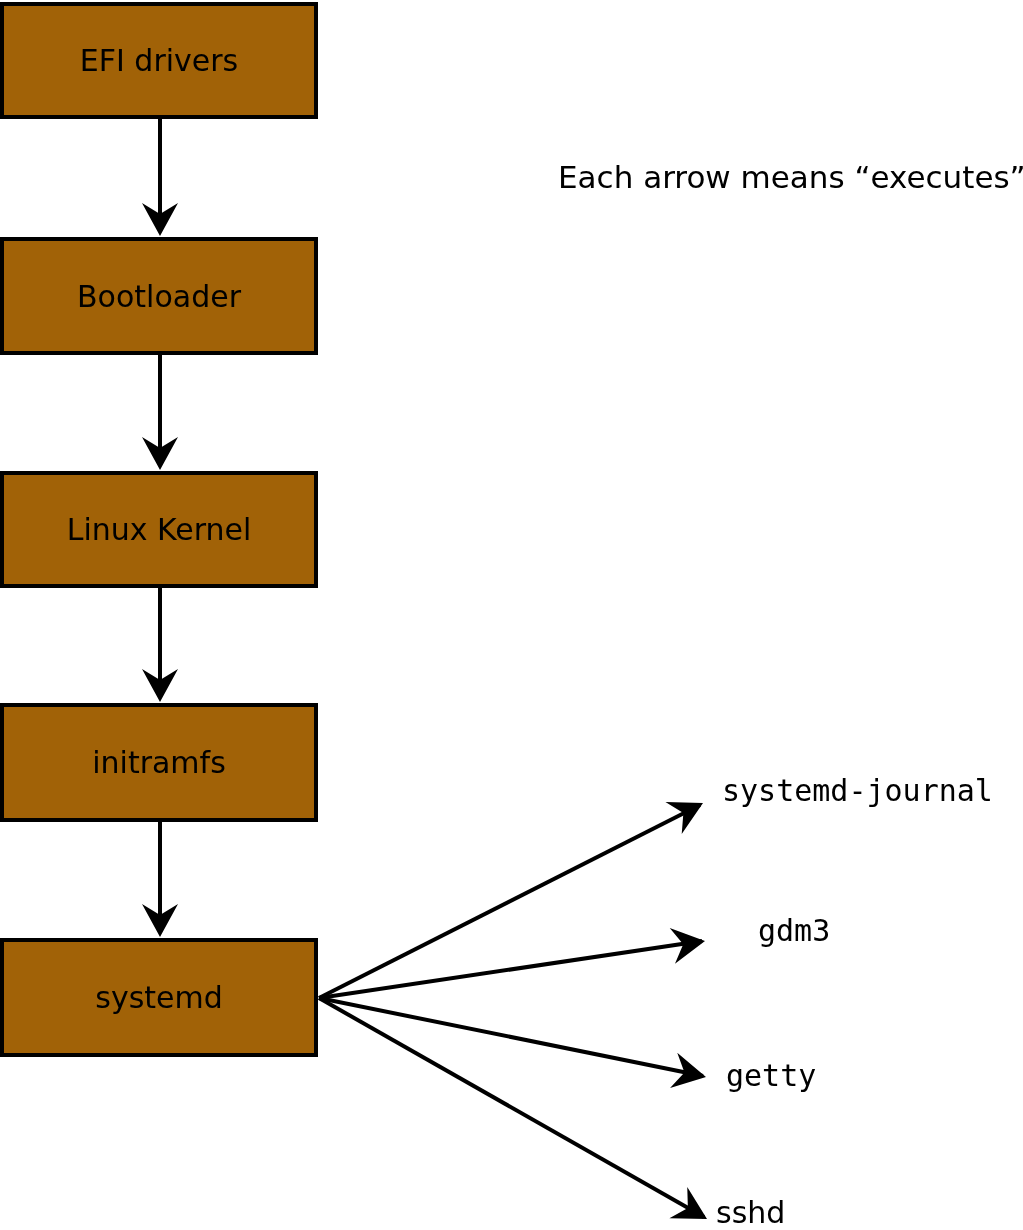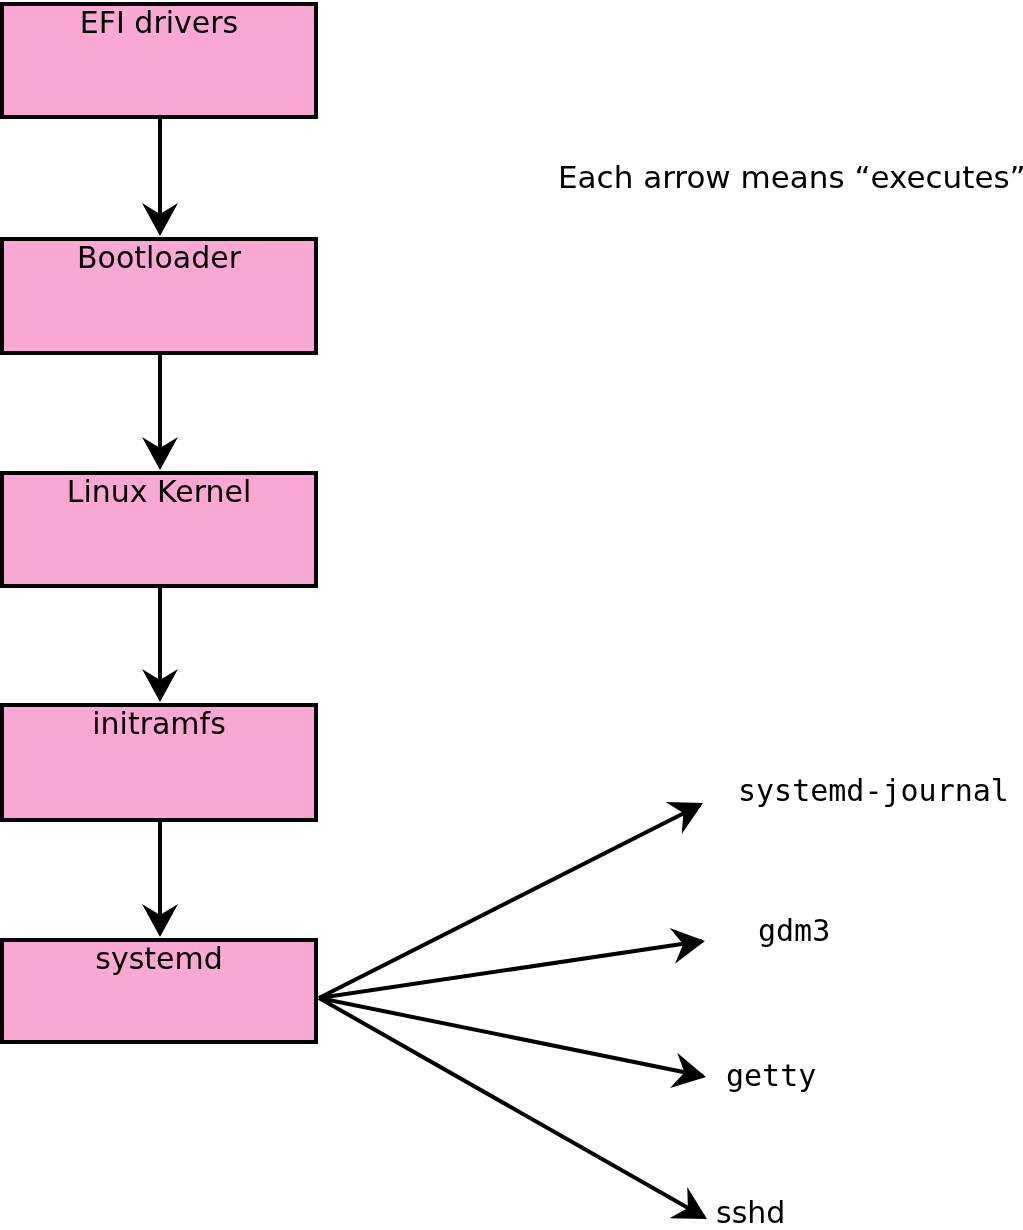--- a/index.html
+++ b/index.html
@@ -15,22 +15,23 @@
     overflow: hidden;
     font-family: "DejaVu Sans", sans-serif;
     color: #000000;
   }
   .node {
     position: absolute;
     left: 0;
     width: 318px;
     box-sizing: border-box;
     border: 4px solid #000000;
-    background: #f9a8d4;
+    background: #a16207;
     display: flex;
+    align-items: center;
     justify-content: center;
   }
   .node-label {
     font-size: 30px;
     line-height: 1.1;
     color: #000000;
     white-space: nowrap;
   }
   #edges {
     position: absolute;
@@ -118,24 +119,24 @@
   </div>
   <div class="node" style="top:237px; height:118px;">
     <span class="node-label">Bootloader</span>
   </div>
   <div class="node" style="top:471px; height:117px;">
     <span class="node-label">Linux Kernel</span>
   </div>
   <div class="node" style="top:703px; height:119px;">
     <span class="node-label">initramfs</span>
   </div>
-  <div class="node" style="top:938px; height:106px;">
+  <div class="node" style="top:938px; height:119px;">
     <span class="node-label">systemd</span>
   </div>
 
-  <div class="proc-label" style="left:722px; top:791px;margin-left:16px;">systemd-journal</div>
+  <div class="proc-label" style="left:722px; top:791px;">systemd-journal</div>
   <div class="proc-label" style="left:758px; top:931px;">gdm3</div>
   <div class="proc-label" style="left:726px; top:1076px;text-align:center;">getty</div>
   <div class="proc-label sans" style="left:716px; top:1213px;">sshd</div>
 
   <div class="annotation">Each arrow means “executes”.</div>
 
 </div>
 
 </body></html>

